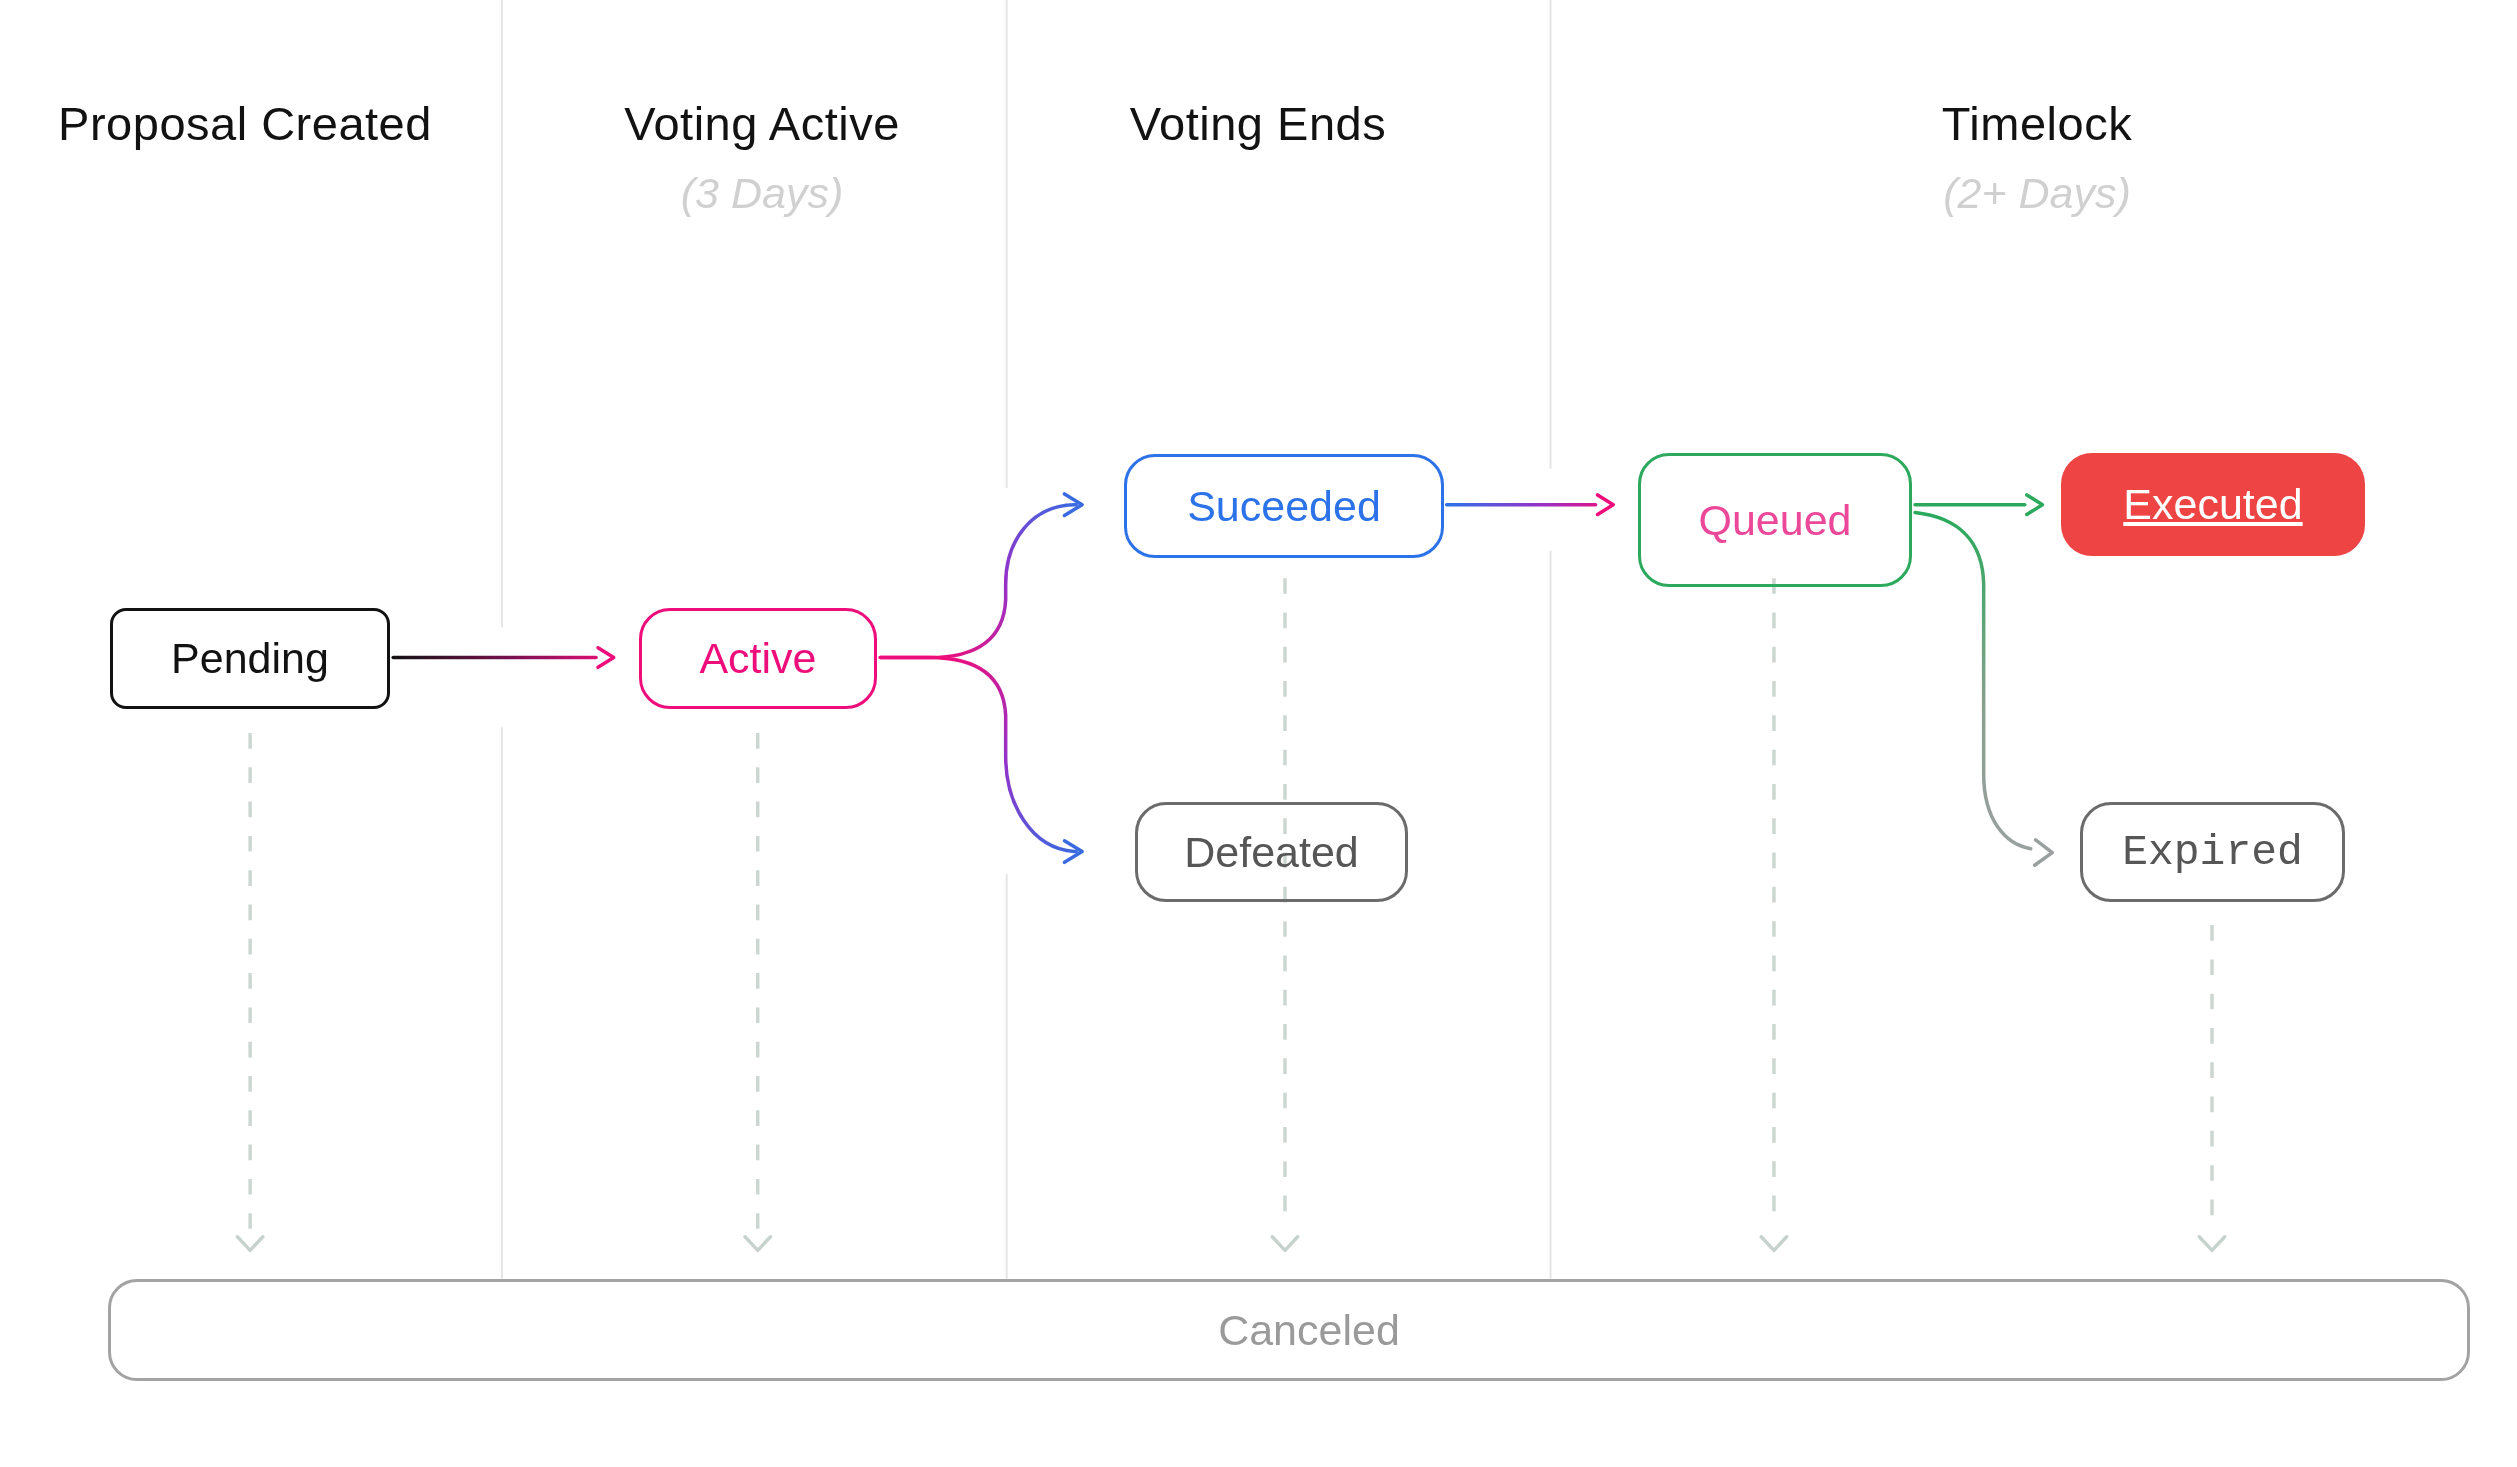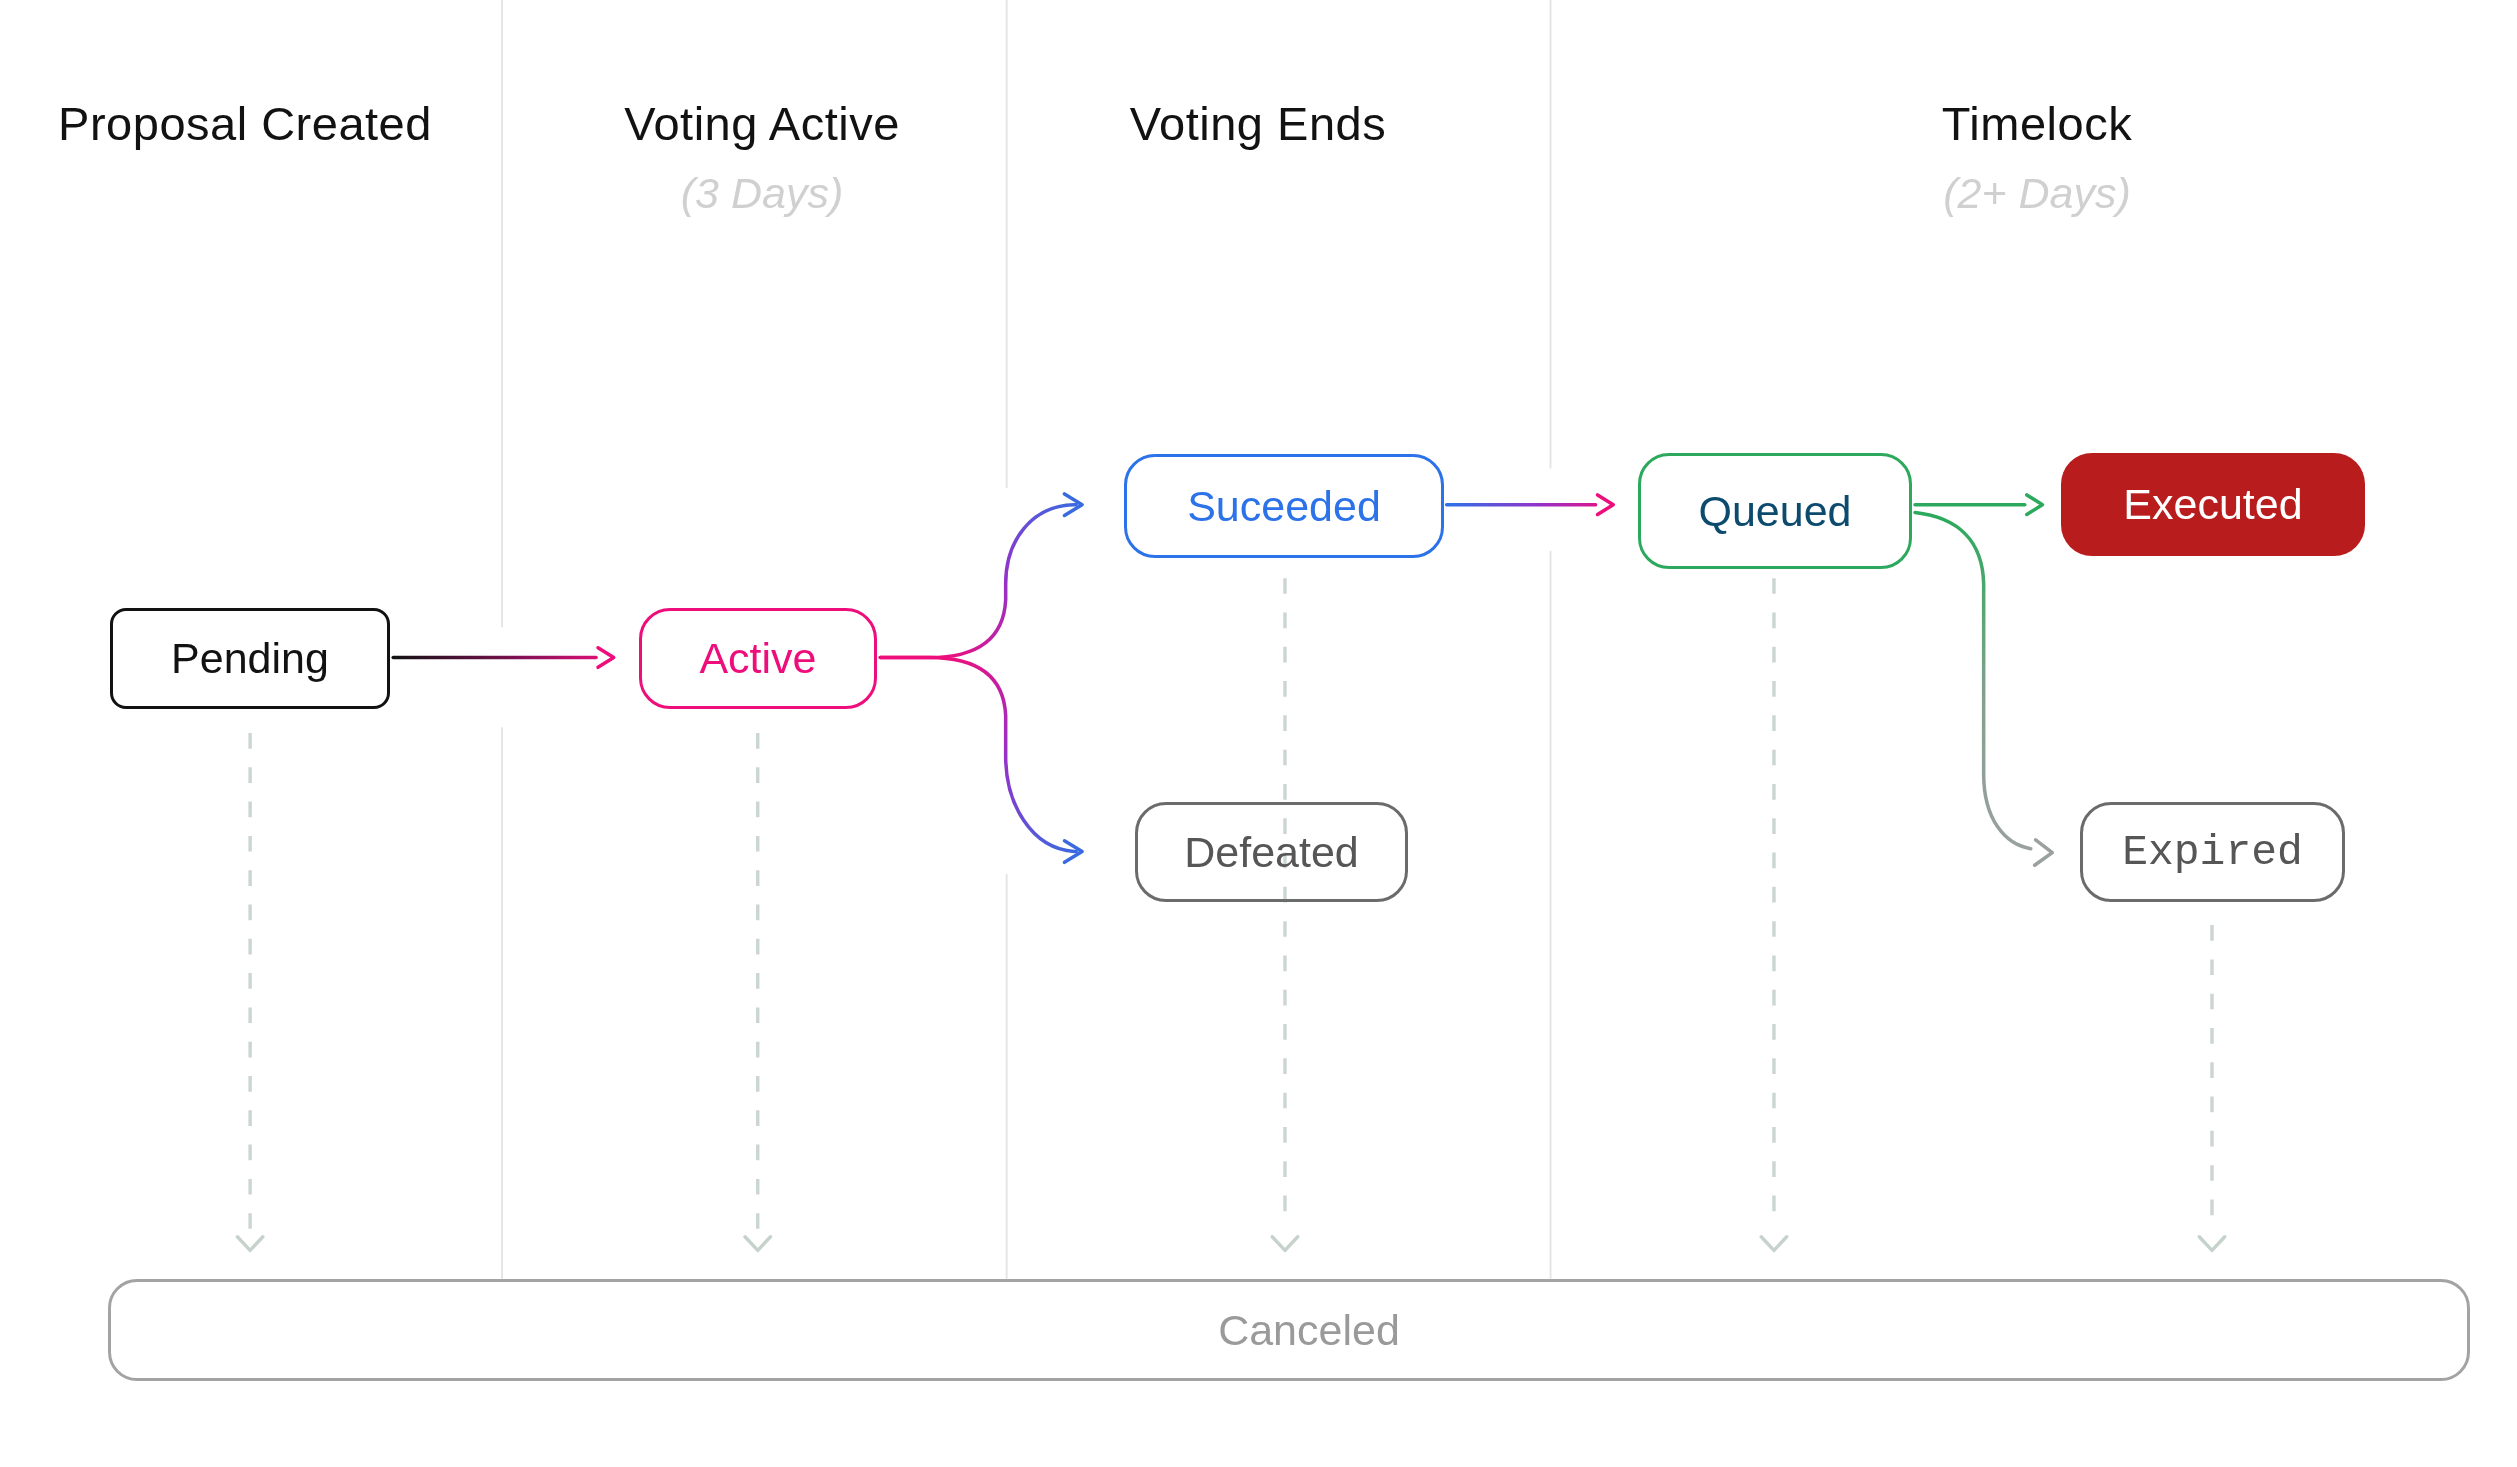--- a/index.html
+++ b/index.html
@@ -13,22 +13,22 @@
     font-size:47px;font-weight:400;color:#121212;white-space:nowrap;letter-spacing:0.5px;text-align:right;}
   .col-subtitle{position:absolute;top:169px;transform:translateX(-50%);
     font-size:43px;font-weight:400;font-style:italic;color:#d0d0d0;white-space:nowrap;}
 
   .node{position:absolute;display:flex;align-items:center;justify-content:center;
     font-size:43px;font-weight:500;border-radius:31px;box-sizing:border-box;
     background:transparent;white-space:nowrap;}
   .node-pending{left:110px;top:608px;width:280px;height:101px;border:3.4px solid #121212;color:#121212;border-radius:16px;}
   .node-active{left:639px;top:608px;width:238px;height:101px;border:3.4px solid #ee0e7b;color:#ee0e7b;}
   .node-succeeded{left:1124px;top:454px;width:320px;height:104px;border:3.4px solid #2c72e8;color:#2c72e8;}
-  .node-queued{left:1638px;top:453px;width:274px;height:116px;border:3.4px solid #2ca95c;color:#0c4a6e;}
-  .node-executed{left:2061px;top:453px;width:304px;height:103px;background:#b91c1c;color:#ffffff;}
+  .node-queued{left:1638px;top:453px;width:274px;height:134px;border:3.4px solid #2ca95c;color:#ec4899;}
+  .node-executed{left:2061px;top:453px;width:304px;height:103px;background:#ef4444;color:#ffffff;text-decoration:underline;}
   .node-defeated{left:1135px;top:802px;width:273px;height:100px;border:3.4px solid #6b6b6b;color:#565656;}
   .node-expired{left:2080px;top:802px;width:265px;height:100px;border:3.4px solid #6b6b6b;color:#565656;font-family:Liberation Mono, monospace;}
   .node-canceled{left:108px;top:1279px;width:2362px;height:102px;border:3.4px solid #a3a3a3;
     color:#9a9a9a;background:#ffffff;border-radius:29px;padding-left:40px;}
 </style>
 </head>
 <body>
 
 <div class="stage">
 

